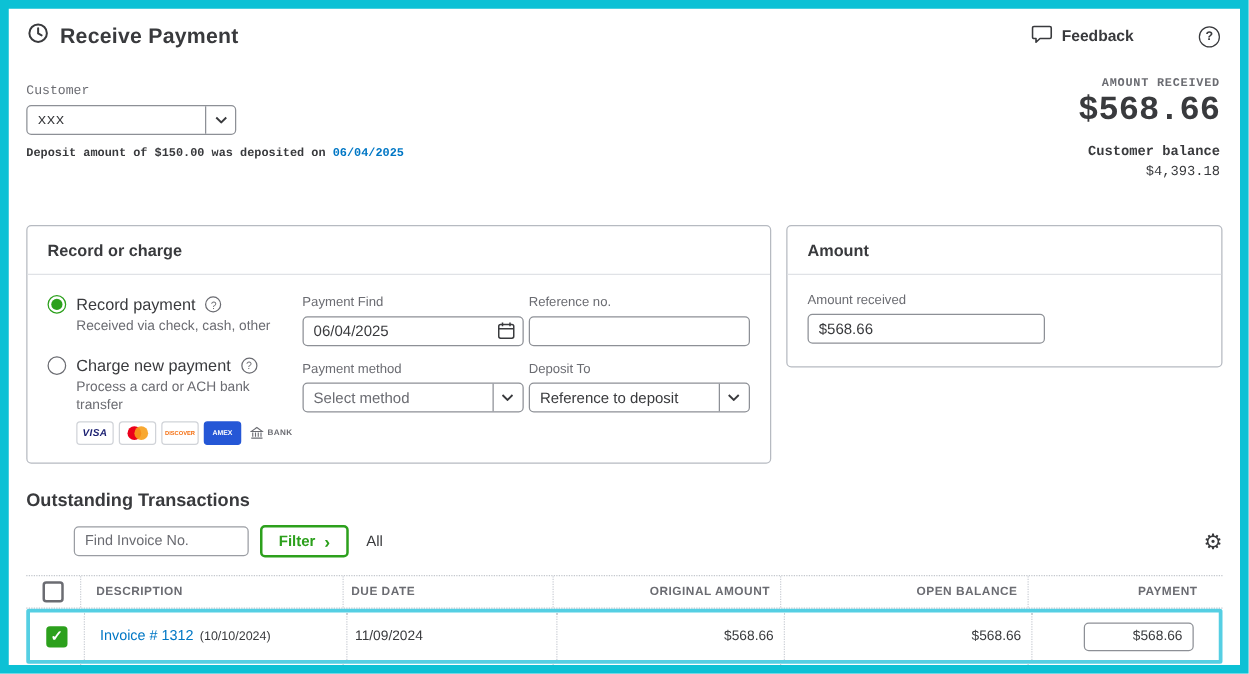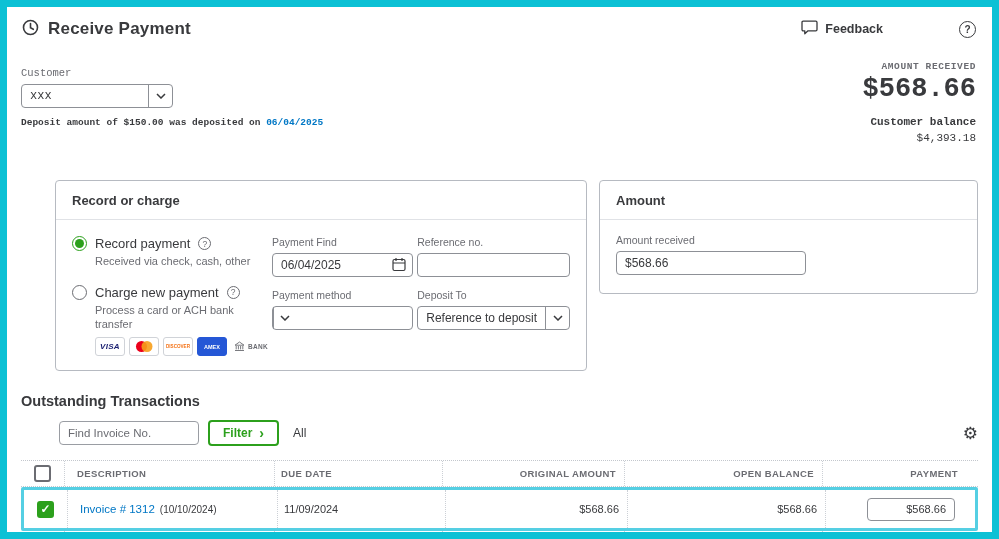--- a/index.html
+++ b/index.html
@@ -7,46 +7,46 @@
   body { font-family:"Liberation Sans", sans-serif; }
   .page {
     position:relative; width:999px; height:539px;
     border:7px solid #0cc1d5; background:#fff;
     color:#393a3d; overflow:hidden;
   }
   
   .topbar { display:flex; align-items:center; justify-content:space-between; height:40px; padding:4px 16px 0 14px; }
   .topbar-left { display:flex; align-items:center; gap:8px; }
   .page-title { font-size:17px; font-weight:bold; letter-spacing:0.2px; }
-  .topbar-right { display:flex; align-items:center; gap:76px; }
+  .topbar-right { display:flex; align-items:center; gap:52px; }
   .feedback { display:flex; align-items:center; gap:7px; font-size:12.5px; font-weight:bold; cursor:pointer; }
   .help-circle { width:17px; height:17px; border:1.6px solid #393a3d; border-radius:50%;
     display:flex; align-items:center; justify-content:center; font-size:10px; font-weight:bold; cursor:pointer; }
   
   .upper { display:flex; justify-content:space-between; padding:6px 16px 0 14px;font-family:Liberation Mono, monospace; }
   .customer-block { padding-top:14px; }
   .field-label { font-size:10.5px; color:#6b6c72; margin-bottom:5px; }
   .select-box { height:24px; border:1px solid #8d9096; border-radius:4px; background:#fff;
     display:flex; align-items:stretch; cursor:pointer; }
   .sel-val { flex:1; display:flex; align-items:center; padding:0 8px; font-size:12px; overflow:hidden; white-space:nowrap; }
   .sel-val.placeholder { color:#6b6c72; }
   .sel-arrow { width:24px; border-left:1px solid #8d9096; display:flex; align-items:center; justify-content:center; }
-  .customer-select { width:152px; }
+  .customer-select { width:168px; }
   .deposit-note { margin-top:9px; font-size:9.5px; font-weight:bold; color:#393a3d; }
   .deposit-note a { color:#0077c5; text-decoration:none; }
   .summary { text-align:right; padding-top:8px; }
   .summary-cap { font-size:9.5px; font-weight:bold; color:#6b6c72; letter-spacing:0.6px; }
   .summary-amount { font-size:27px; font-weight:bold; margin-top:2px; }
   .summary-balance-label { font-size:11px; font-weight:bold; margin-top:12px; }
   .summary-balance-value { font-size:11px; margin-top:4px; color:#393a3d; }
   
   .panels { display:flex; gap:12px; padding:0 14px; margin-top:36px; align-items:flex-start; }
   .panel { border:1px solid #b6bac1; border-radius:4px; background:#fff; }
   .panel-title { font-size:13px; font-weight:bold; padding:12px 16px 11px; border-bottom:1px solid #e0e2e6; }
-  .record-panel { width:532px;margin-left:34px; }
+  .record-panel { width:596px; }
   .record-body { display:flex; gap:4px; padding:16px 16px 14px; }
   .radio-col { width:210px; }
   .radio-row { display:flex; align-items:center; gap:8px; font-size:13px; cursor:pointer; }
   .radio { width:15px; height:15px; border-radius:50%; border:1.6px solid #6b6c72; position:relative; flex:0 0 auto; }
   .radio.selected { border-color:#2ca01c; }
   .radio.selected::after { content:""; position:absolute; inset:2px; border-radius:50%; background:#2ca01c; }
   .q-circle { width:13px; height:13px; border:1px solid #6b6c72; border-radius:50%; color:#6b6c72;
     font-size:8.5px; display:flex; align-items:center; justify-content:center; flex:0 0 auto; }
   .radio-sub { font-size:11px; color:#6b6c72; margin:4px 0 16px 23px; line-height:1.25; }
   .cards-row { display:flex; align-items:center; gap:4px; margin:6px 0 0 23px; }
@@ -207,20 +207,21 @@
                 <svg width="14" height="15" viewBox="0 0 14 15">
                   <rect x="1" y="2.5" width="12" height="11" rx="1.5" fill="none" stroke="#393a3d" stroke-width="1.2"></rect>
                   <path d="M4 1v3 M10 1v3 M1 6h12" stroke="#393a3d" stroke-width="1.2"></path>
                 </svg>
               </span>
             </div>
           </div>
           <div class="field-group">
             <div class="field-label">Payment method</div>
             <div class="select-box">
+              <span class="sel-val placeholder">Select method</span>
               <span class="sel-arrow">
                 <svg width="10" height="6" viewBox="0 0 10 6">
                     <path d="M1 1l4 4 4-4" fill="none" stroke="#393a3d" stroke-width="1.5"></path>
                   </svg>
               </span>
             </div>
           </div>
         </div>
 
         <div class="fields-col">

